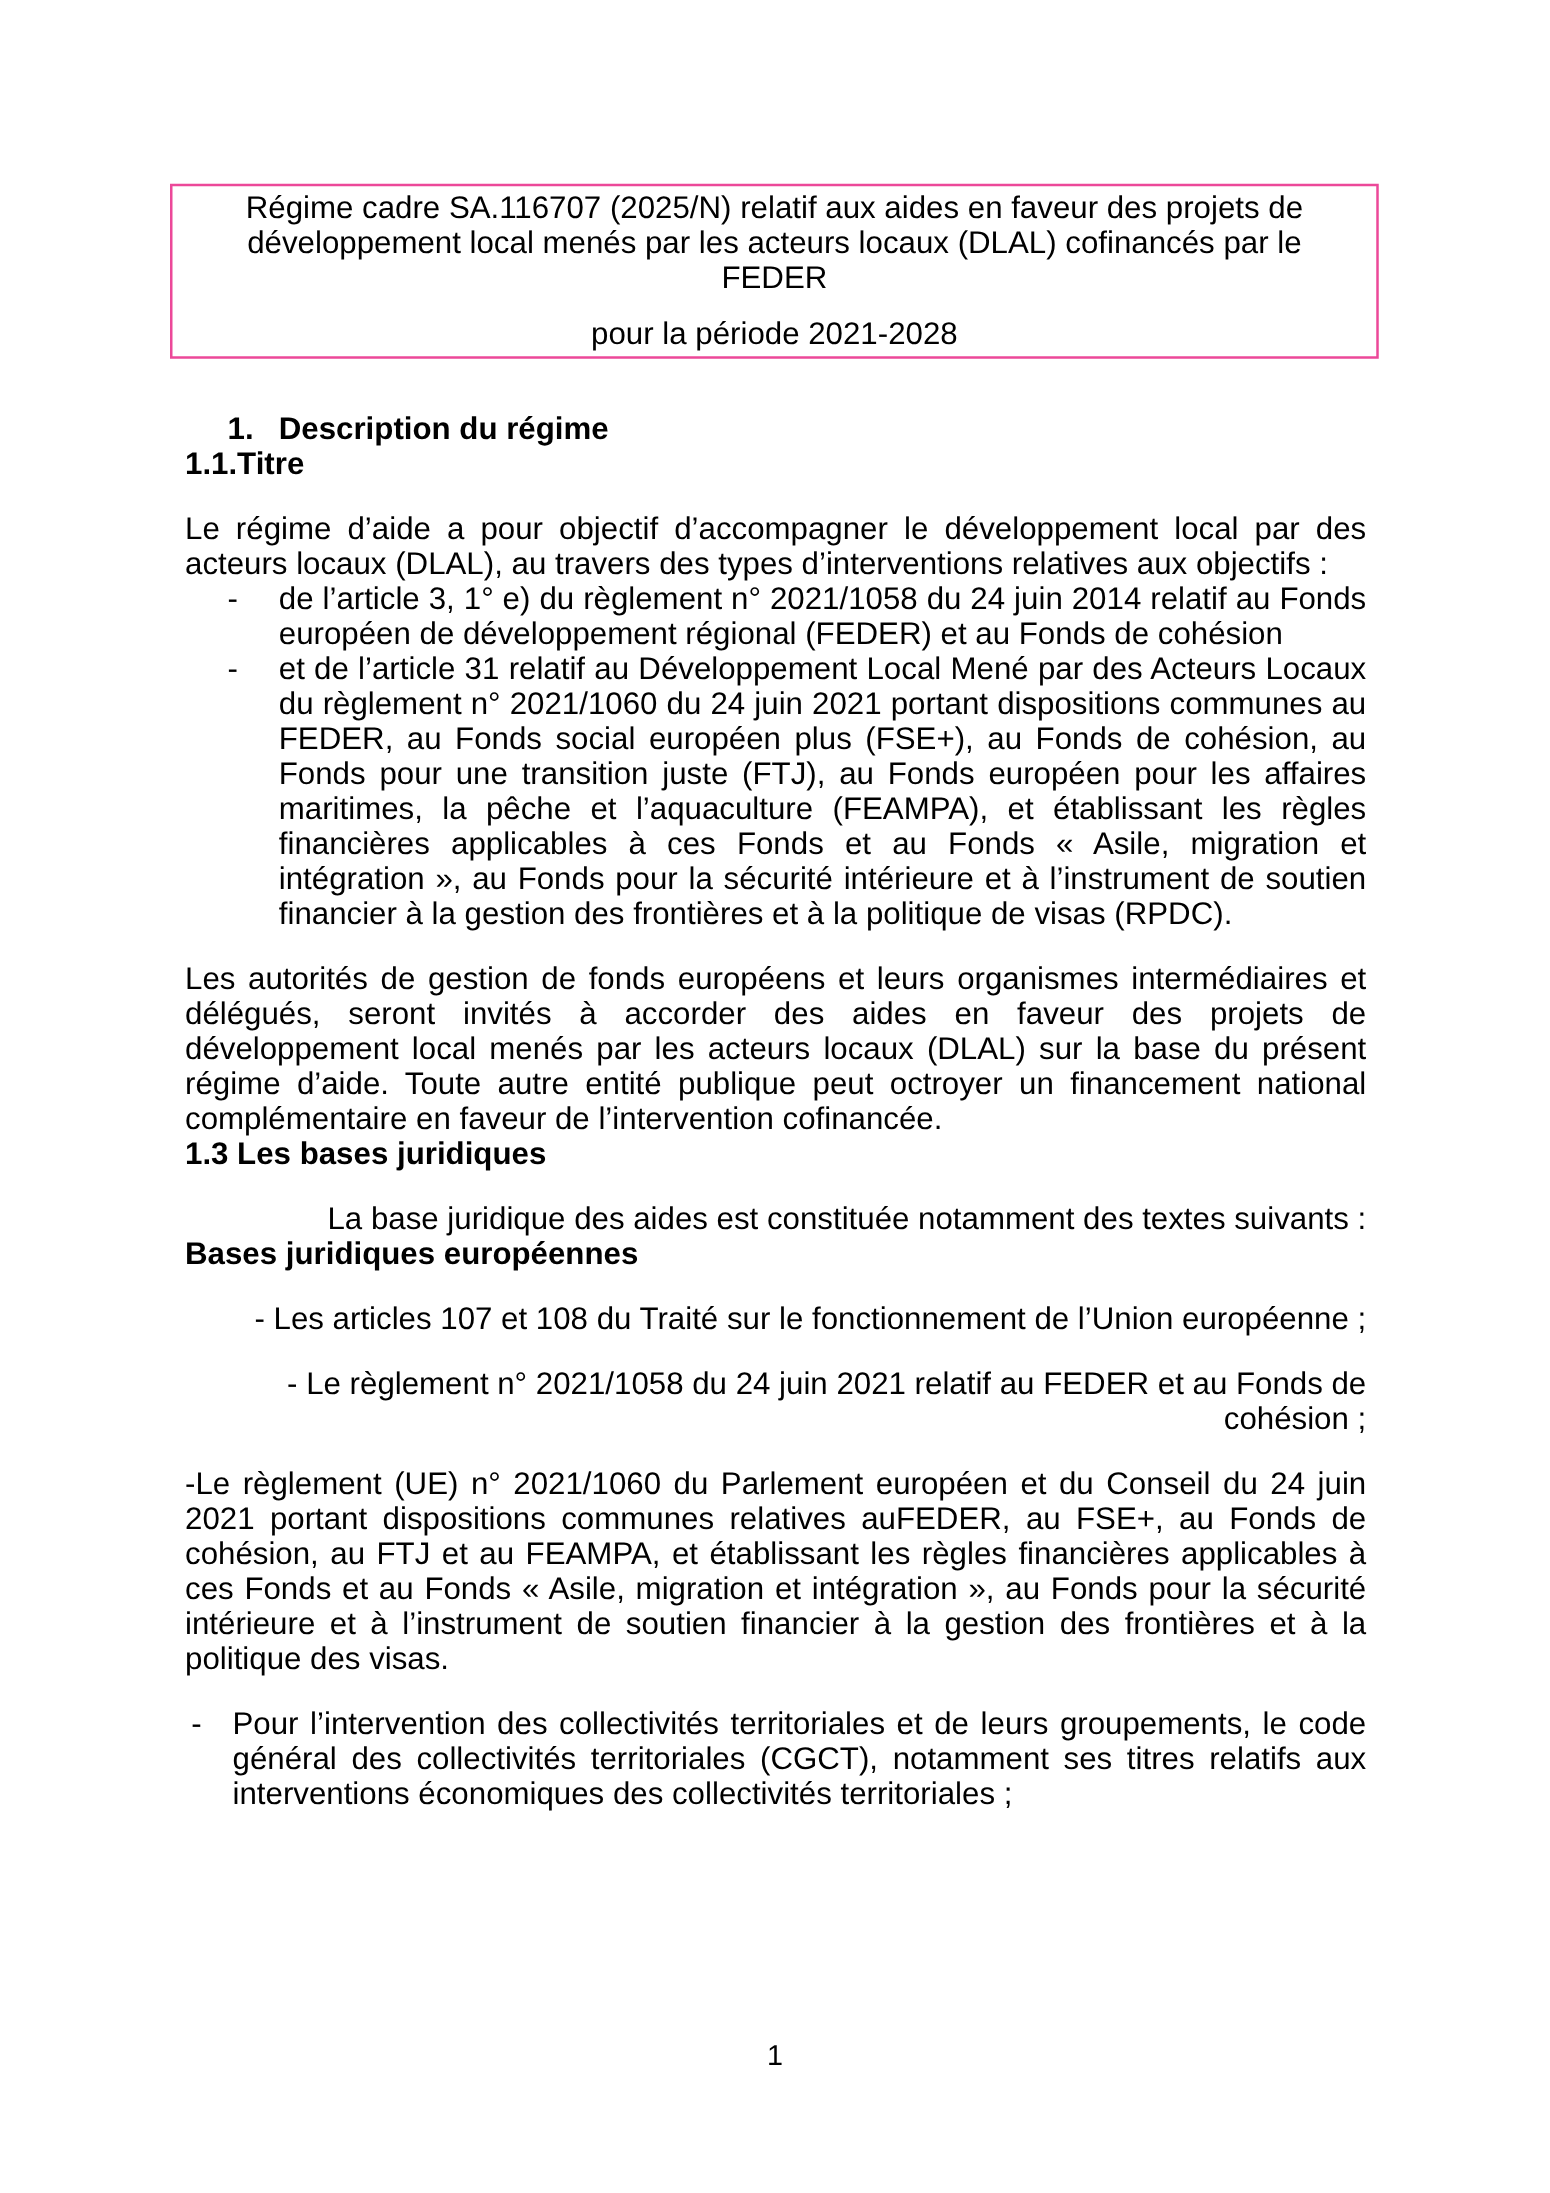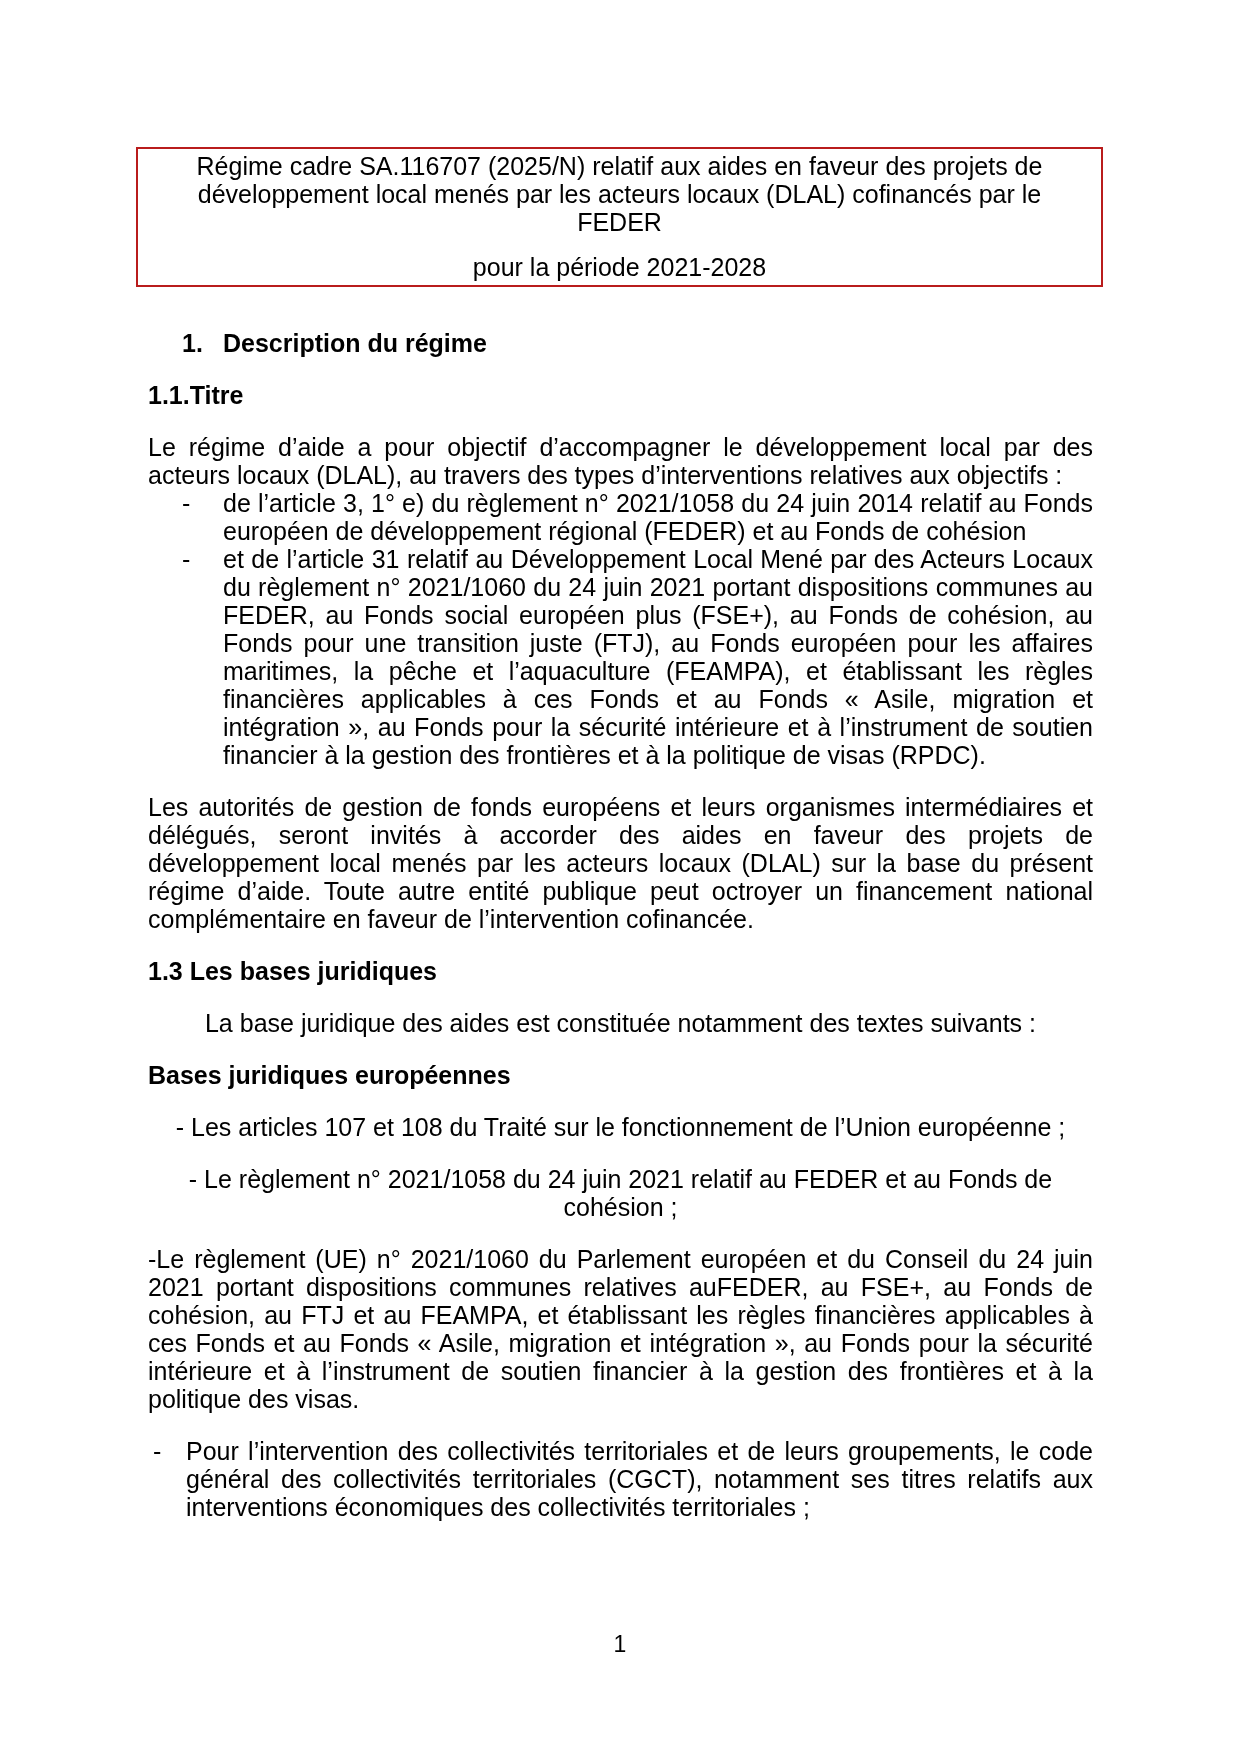--- a/index.html
+++ b/index.html
@@ -11,37 +11,37 @@
     overflow: hidden;
   }
   .page {
     position: absolute; inset: 0;
     padding: 147px 147px 0 148px;
     box-sizing: border-box;
     font-size: 25px;
     line-height: 28px;
   }
   .title-box {
-    border: 2px solid #b91c1c;
+    border: 2px solid #ec4899;
     margin-left: -12px;
     margin-right: -10px;
     padding: 3px 14px 4px 14px;
     text-align: center;
   }
   .title-box .spacer { height: 17px; }
   .h-main {
     margin-top: 42px;
     font-weight: bold;
     position: relative;
     padding-left: 75px;
   }
   .h-main .num { position: absolute; left: 34px; }
-  .h-sub { margin-top: 24px; font-weight: bold; }
+  .h-sub { font-weight: bold; }
   .para { margin-top: 24px; text-align: justify; }
-  .para.noj { text-align: center; }
+  .para.noj { text-align: right; }
   .li {
     position: relative;
     padding-left: 75px;
     text-align: justify;
   }
   .li .marker { position: absolute; left: 34px; }
   .li-nat {
     margin-top: 24px;
     position: relative;
     padding-left: 38px;

